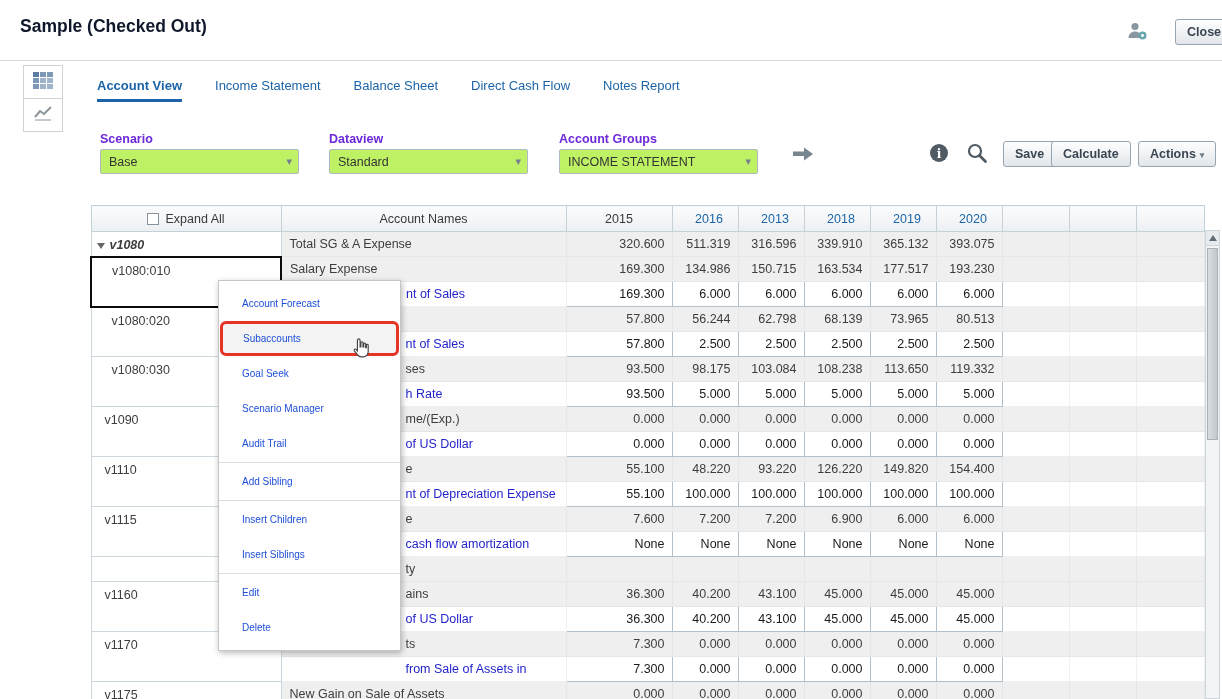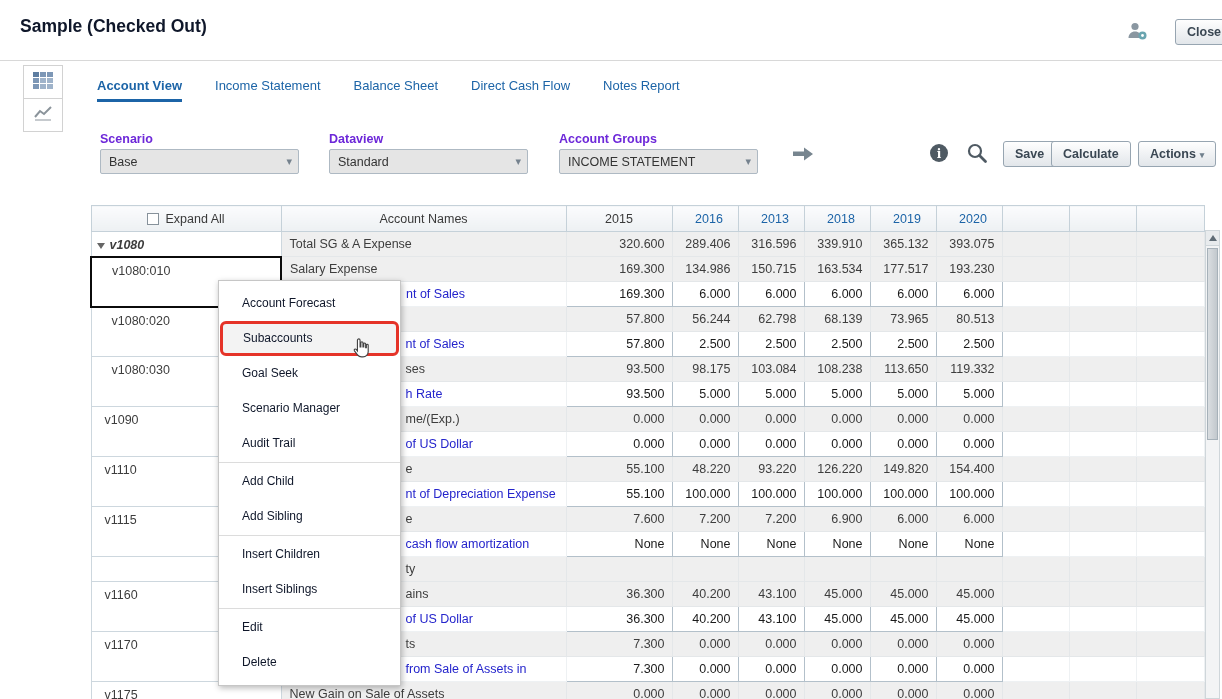--- a/index.html
+++ b/index.html
@@ -28,21 +28,21 @@
   
   #tabs { position:absolute; left:97px; top:76px; height:26px; white-space:nowrap; }
   .tab { display:inline-block; margin-right:33px; font-size:13px;
          color:var(--accent-blue,#1c64a7); padding-bottom:6px; }
   .tab.active { font-weight:bold; border-bottom:3px solid var(--accent-blue,#1c64a7); }
 
   
   .fld { position:absolute; top:132px; }
   .flabel { font-size:12.5px; font-weight:bold; color:#6d28d9; margin-bottom:3px; }
   .dropdown { width:199px; height:25px; border:1px solid #aeb9c3; border-radius:2px;
-              background:#e5e5e5; font-size:12.5px; color:#333; display:flex;
+              background:#bef264; font-size:12.5px; color:#333; display:flex;
               align-items:center; padding:0 18px 0 8px; position:relative; }
   .dropdown .chev { position:absolute; right:6px; top:5px; color:#75828e; font-size:11px; }
   #go-arrow { position:absolute; left:791px; top:145px; }
   #info-ico { position:absolute; left:929px; top:143px; }
   #search-ico { position:absolute; left:966px; top:142px; }
   #save-btn { position:absolute; left:1003px; top:141px; }
   #calc-btn { position:absolute; left:1051px; top:141px; }
   #actions-btn { position:absolute; left:1138px; top:141px; }
 
   
@@ -85,22 +85,22 @@
   #vs-up .uptri { width:0; height:0; border-left:4px solid transparent;
                   border-right:4px solid transparent; border-bottom:6px solid #5f6b75; }
   #vs-thumb { position:absolute; top:17px; left:1px; width:11px; height:192px;
               background:linear-gradient(90deg,#dadee1,#c2c8cd);
               border:1px solid #a6b1b9; }
 
   
   #ctx { position:absolute; left:218px; top:280px; width:183px; background:#fff;
          border:1px solid #c6c6c6; box-shadow:1px 2px 6px rgba(0,0,0,.28);
          padding:5px 0; z-index:50; }
-  .mi { height:35px; line-height:35px; padding-left:23px; font-size:12px;
-        color:#0f172a; white-space:nowrap; }
+  .mi { height:35px; line-height:35px; padding-left:23px; font-size:10px;
+        color:#1d4ed8; white-space:nowrap; }
   .mi.hl { background:#f3f3f3; border:3px solid var(--highlight-red,#e53328);
            border-radius:6px; line-height:29px; margin:0 1px; padding-left:20px; }
   .msep { border-top:1px solid #dcdcdc; margin:1px 0; }
 
   #cursor { position:absolute; left:350px; top:337px; z-index:60; }
 </style>
 </head>
 <body>
 
 <div id="app-header">
@@ -217,21 +217,21 @@
           <th></th>
           <th></th>
           <th></th>
         </tr>
     </thead>
     <tbody id="gbody">
         <tr class="calc">
           <td class="code cbold has-tree" rowspan="1"><span class="tri"></span>v1080</td>
           <td class="nm b">Total SG &amp; A Expense</td>
           <td class="val">320.600</td>
-          <td class="val">289.406</td>
+          <td class="val">511.319</td>
           <td class="val">316.596</td>
           <td class="val">339.910</td>
           <td class="val">365.132</td>
           <td class="val">393.075</td>
           <td class="xtra"></td>
           <td class="xtra"></td>
           <td class="xtra"></td>
         </tr>
         <tr class="calc">
           <td class="code sel child" rowspan="2">v1080:010</td>
@@ -471,21 +471,20 @@
 </div>
 
 <div id="ctx">
   <div id="ctx-items">
       <div class="mi">Account Forecast</div>
       <div class="mi hl">Subaccounts</div>
       <div class="mi">Goal Seek</div>
       <div class="mi">Scenario Manager</div>
       <div class="mi">Audit Trail</div>
       <div class="msep"></div>
-      <div class="mi">Add Child</div>
       <div class="mi">Add Sibling</div>
       <div class="msep"></div>
       <div class="mi">Insert Children</div>
       <div class="mi">Insert Siblings</div>
       <div class="msep"></div>
       <div class="mi">Edit</div>
       <div class="mi">Delete</div>
     </div>
 </div>
 

